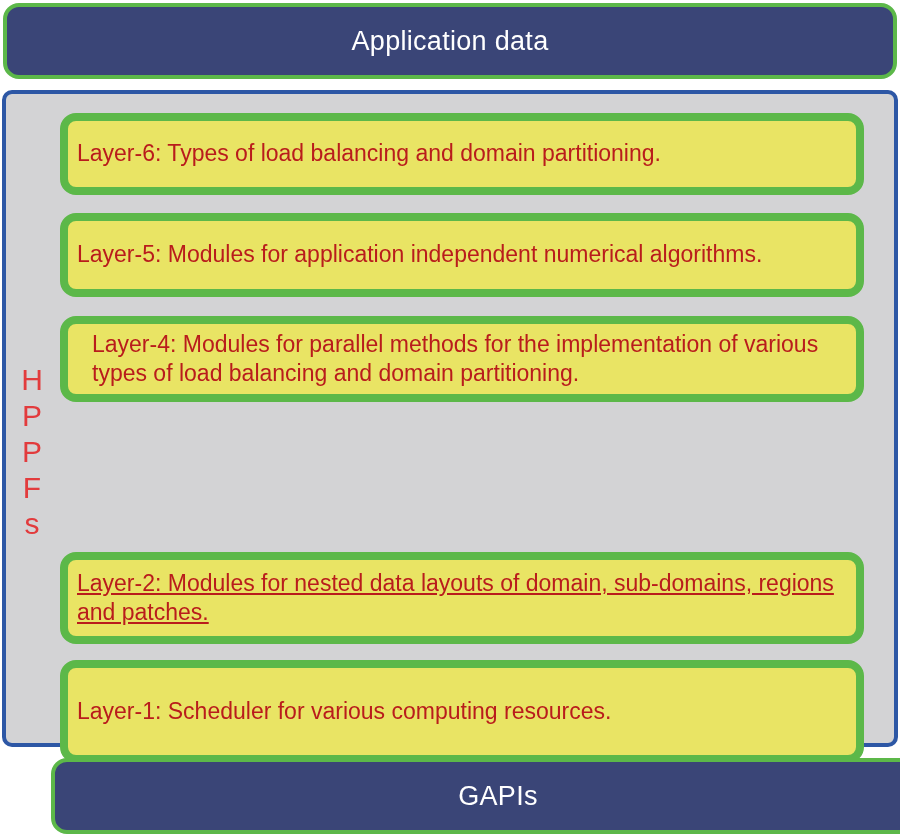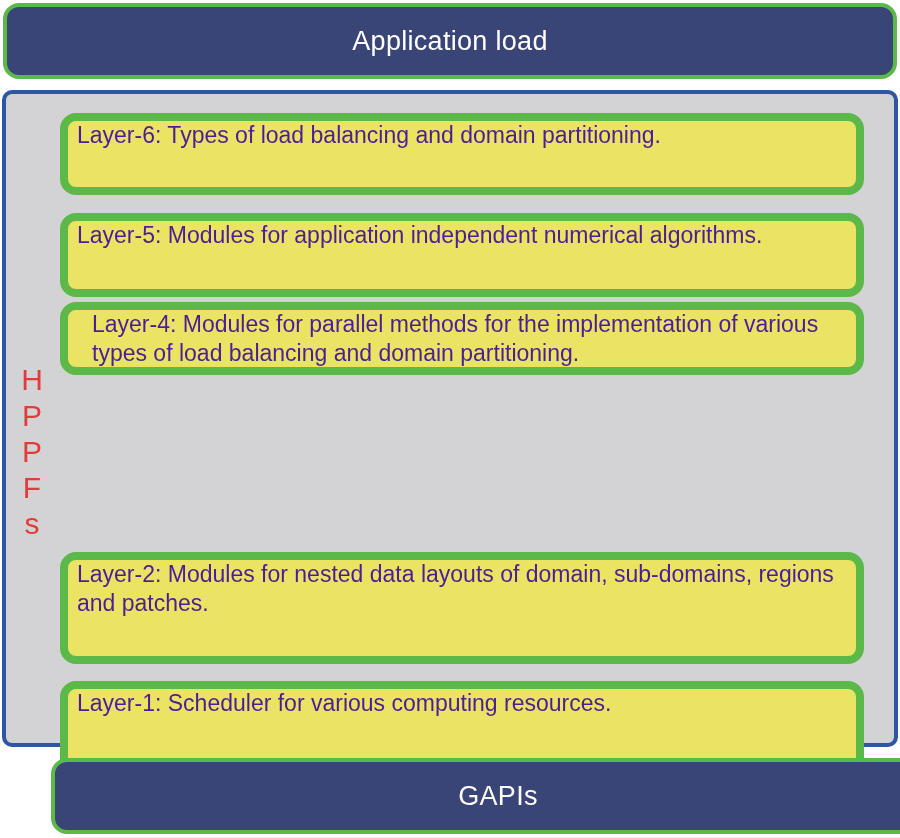--- a/index.html
+++ b/index.html
@@ -44,49 +44,50 @@
   }
   .layer {
     box-sizing: border-box;
     position: absolute;
     left: 54px;
     width: 804px;
     background: #e9e464;
     border: 8px solid #5cb849;
     border-radius: 16px;
     display: flex;
+    align-items: center;
     padding: 0 14px 0 9px;
     font-size: 23px;
     line-height: 1.28;
-    color: #4c1d95;
+    color: #b91c1c;
   }
   .layer-6 { top: 19px;  height: 82px; }
   .layer-5 { top: 119px; height: 84px; }
-  .layer-4 { top: 208px; height: 73px; padding-left: 24px; }
+  .layer-4 { top: 222px; height: 86px; padding-left: 24px; }
   .layer-3 { top: 334px; height: 94px; }
-  .layer-2 { top: 458px; height: 112px; }
-  .layer-1 { top: 587px; height: 103px; }
+  .layer-2 { top: 458px; height: 92px; text-decoration: underline; }
+  .layer-1 { top: 566px; height: 103px; }
 
   .hppfs-label {
     position: absolute;
     left: 6px;
     top: 268px;
     width: 40px;
     text-align: center;
     color: #e23b3d;
     font-size: 30px;
     line-height: 36px;
   }
   .hppfs-label span { display: block; }
 </style>
 </head>
 <body>
 
 <div class="bar top">
-  <span>Application load</span>
+  <span>Application data</span>
 </div>
 
 <div class="hppfs-container">
 
   <div class="hppfs-label">
     <span>H</span>
     <span>P</span>
     <span>P</span>
     <span>F</span>
     <span>s</span>

